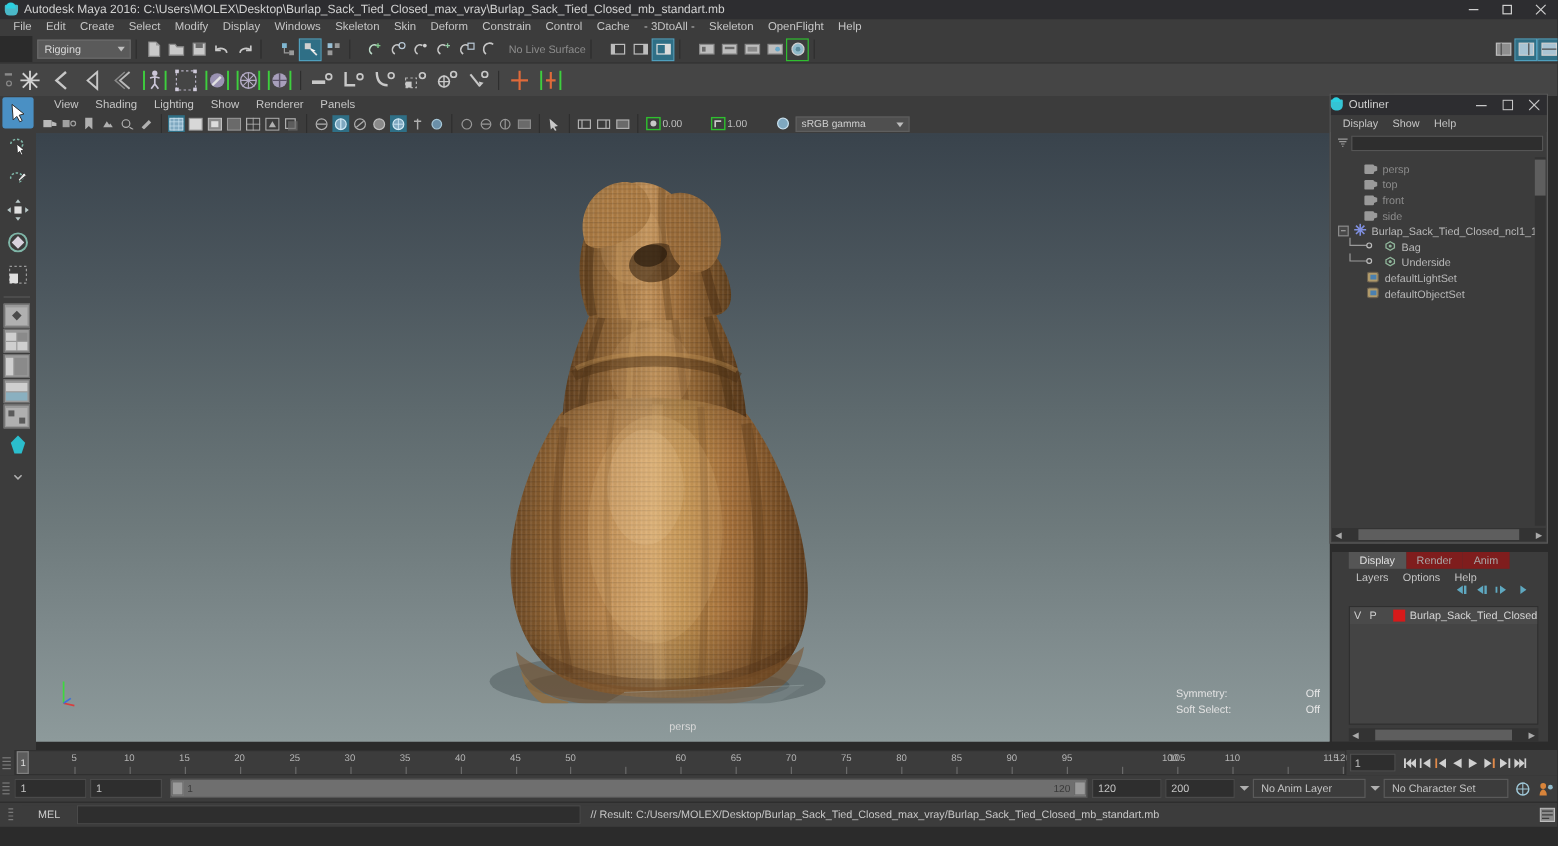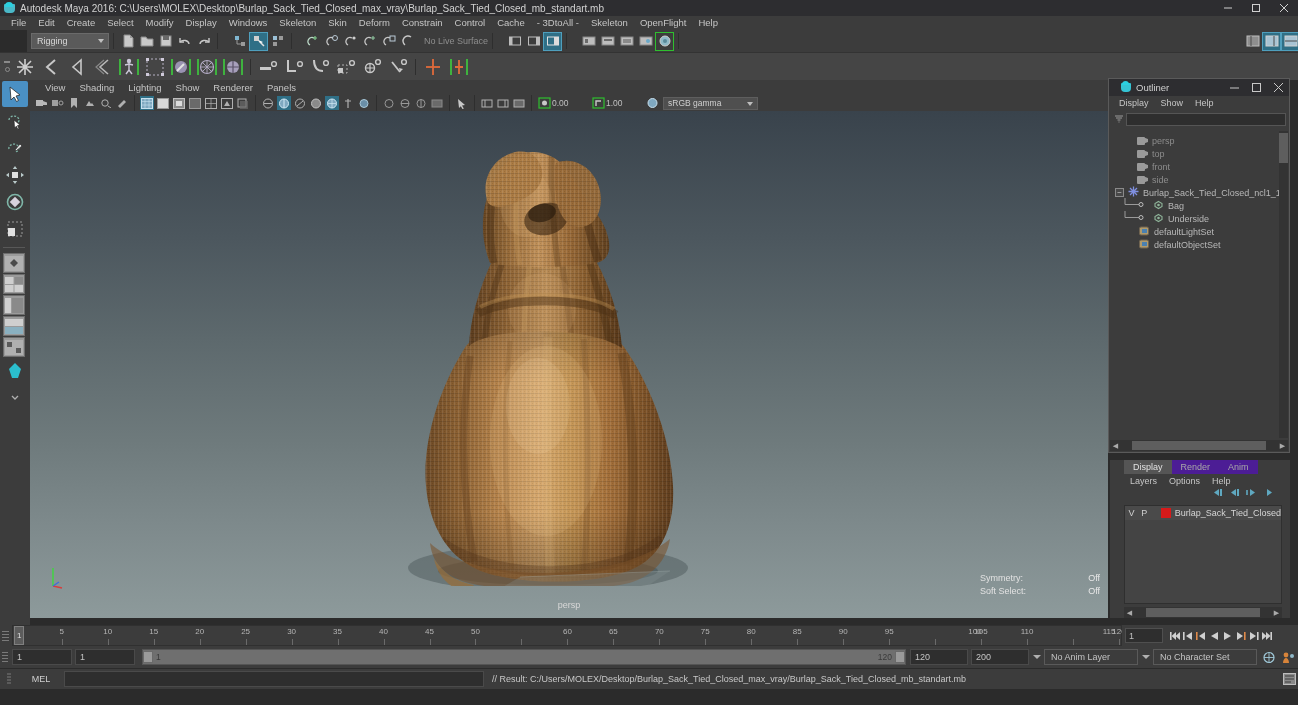--- a/index.html
+++ b/index.html
@@ -102,21 +102,21 @@
   .axis{position:absolute;left:18px;bottom:28px;width:30px;height:30px;}
 
   
   .sack{position:absolute;left:340px;top:30px;width:330px;height:445px;}
 
   
   .outliner{
     position:absolute;left:1108px;top:78px;width:182px;height:375px;
     background:#3c3c3c;border:1px solid #5a5a5a;
   }
-  .ow-title{height:17px;background:#2d2d30;display:flex;align-items:center;padding-left:12px;}
+  .ow-title{height:17px;background:#2d2d30;display:flex;align-items:center;padding-left:0;}
   .ow-icon{width:10px;height:9px;background:#35c4d4;border-radius:1px 1px 4px 4px;margin-right:5px;position:relative;}
   .ow-icon:after{content:"";position:absolute;left:1px;top:-2px;width:7px;height:4px;background:#2bd0e0;border-radius:4px 4px 0 0;}
   .ow-title span{font-size:9.5px;color:#d0d0d0;}
   .ow-btns{margin-left:auto;display:flex;}
   .ow-btn{width:22px;height:17px;display:flex;align-items:center;justify-content:center;color:#c8c8c8;}
   .ow-menubar{height:14px;background:#3c3c3c;display:flex;align-items:center;padding-left:4px;}
   .ow-menubar .menu-item{font-size:9px;padding:0 6px;}
   .ow-search{height:15px;margin:2px 3px 0 3px;display:flex;align-items:center;}
   .ow-search .sicon{width:14px;height:13px;display:flex;align-items:center;justify-content:center;}
   .ow-search input{flex:1;height:13px;background:#2e2e2e;border:1px solid #555;color:#c8c8c8;font-size:9px;padding-left:3px;font-family:"Liberation Sans",sans-serif;}
@@ -139,21 +139,21 @@
   }
   .side-tab span{
     display:block;writing-mode:vertical-rl;font-size:7px;color:#8c8c8c;margin-top:6px;white-space:nowrap;
   }
 
   
   .layered{
     position:absolute;left:1110px;top:460px;width:180px;height:158px;background:#3c3c3c;
   }
   .le-tabs{display:flex;height:14px;padding-left:14px;}
-  .le-tab{padding:0 9px;font-size:9px;color:#a8a8a8;line-height:14px;background:#4c1d95;}
+  .le-tab{padding:0 9px;font-size:9px;color:#a8a8a8;line-height:14px;background:#7f1d1d;}
   .le-tab.active{background:#555;color:#e0e0e0;}
   .le-menubar{height:13px;display:flex;align-items:center;padding-left:14px;}
   .le-menubar .menu-item{font-size:9px;padding:0 6px;}
   .le-icons{height:12px;display:flex;align-items:center;justify-content:flex-end;padding-right:16px;gap:6px;}
   .le-list{position:absolute;left:14px;right:8px;top:45px;bottom:14px;background:#444;border:1px solid #2f2f2f;}
   .le-row{height:14px;display:flex;align-items:center;font-size:9px;color:#d6d6d6;background:#4a4a4a;}
   .le-col{width:14px;text-align:center;color:#d0d0d0;font-size:9px;}
   .le-swatch{width:11px;height:10px;margin:0 4px 0 10px;}
   .le-scroll{position:absolute;left:14px;right:8px;bottom:0;height:11px;background:#333;display:flex;align-items:center;}
   .le-scroll .thumb{height:9px;background:#5e5e5e;flex:1;margin:0 11px;}

